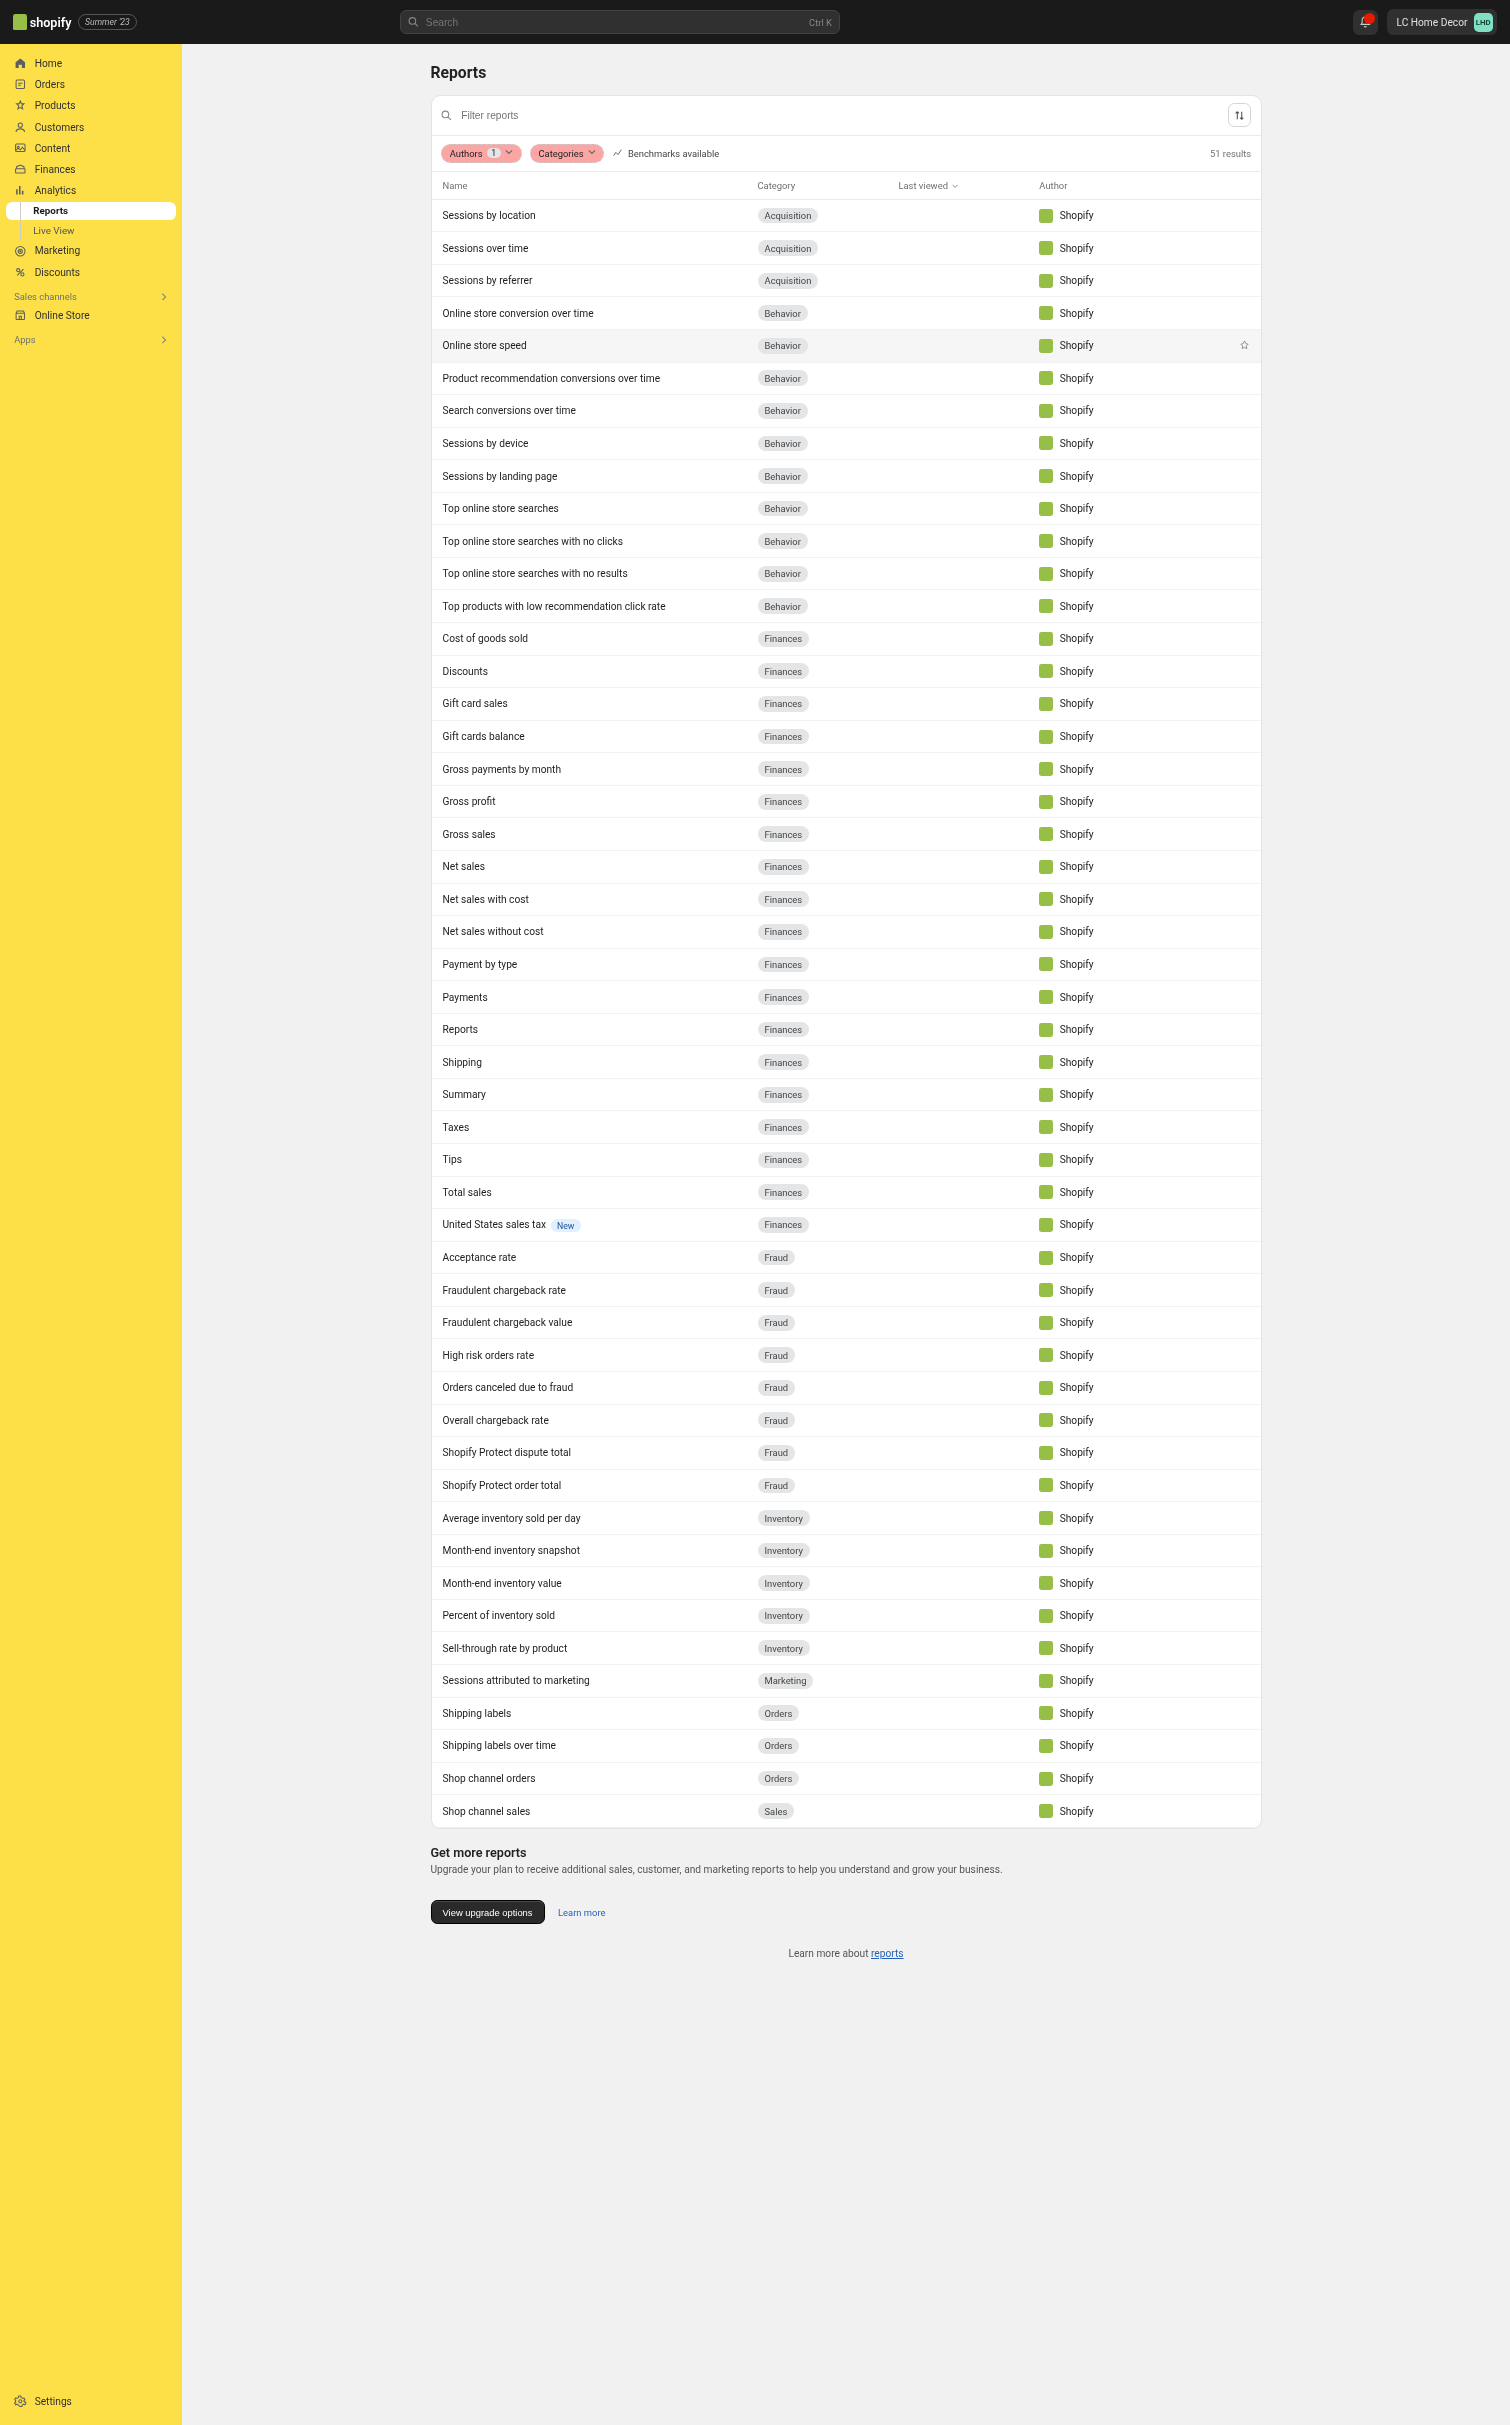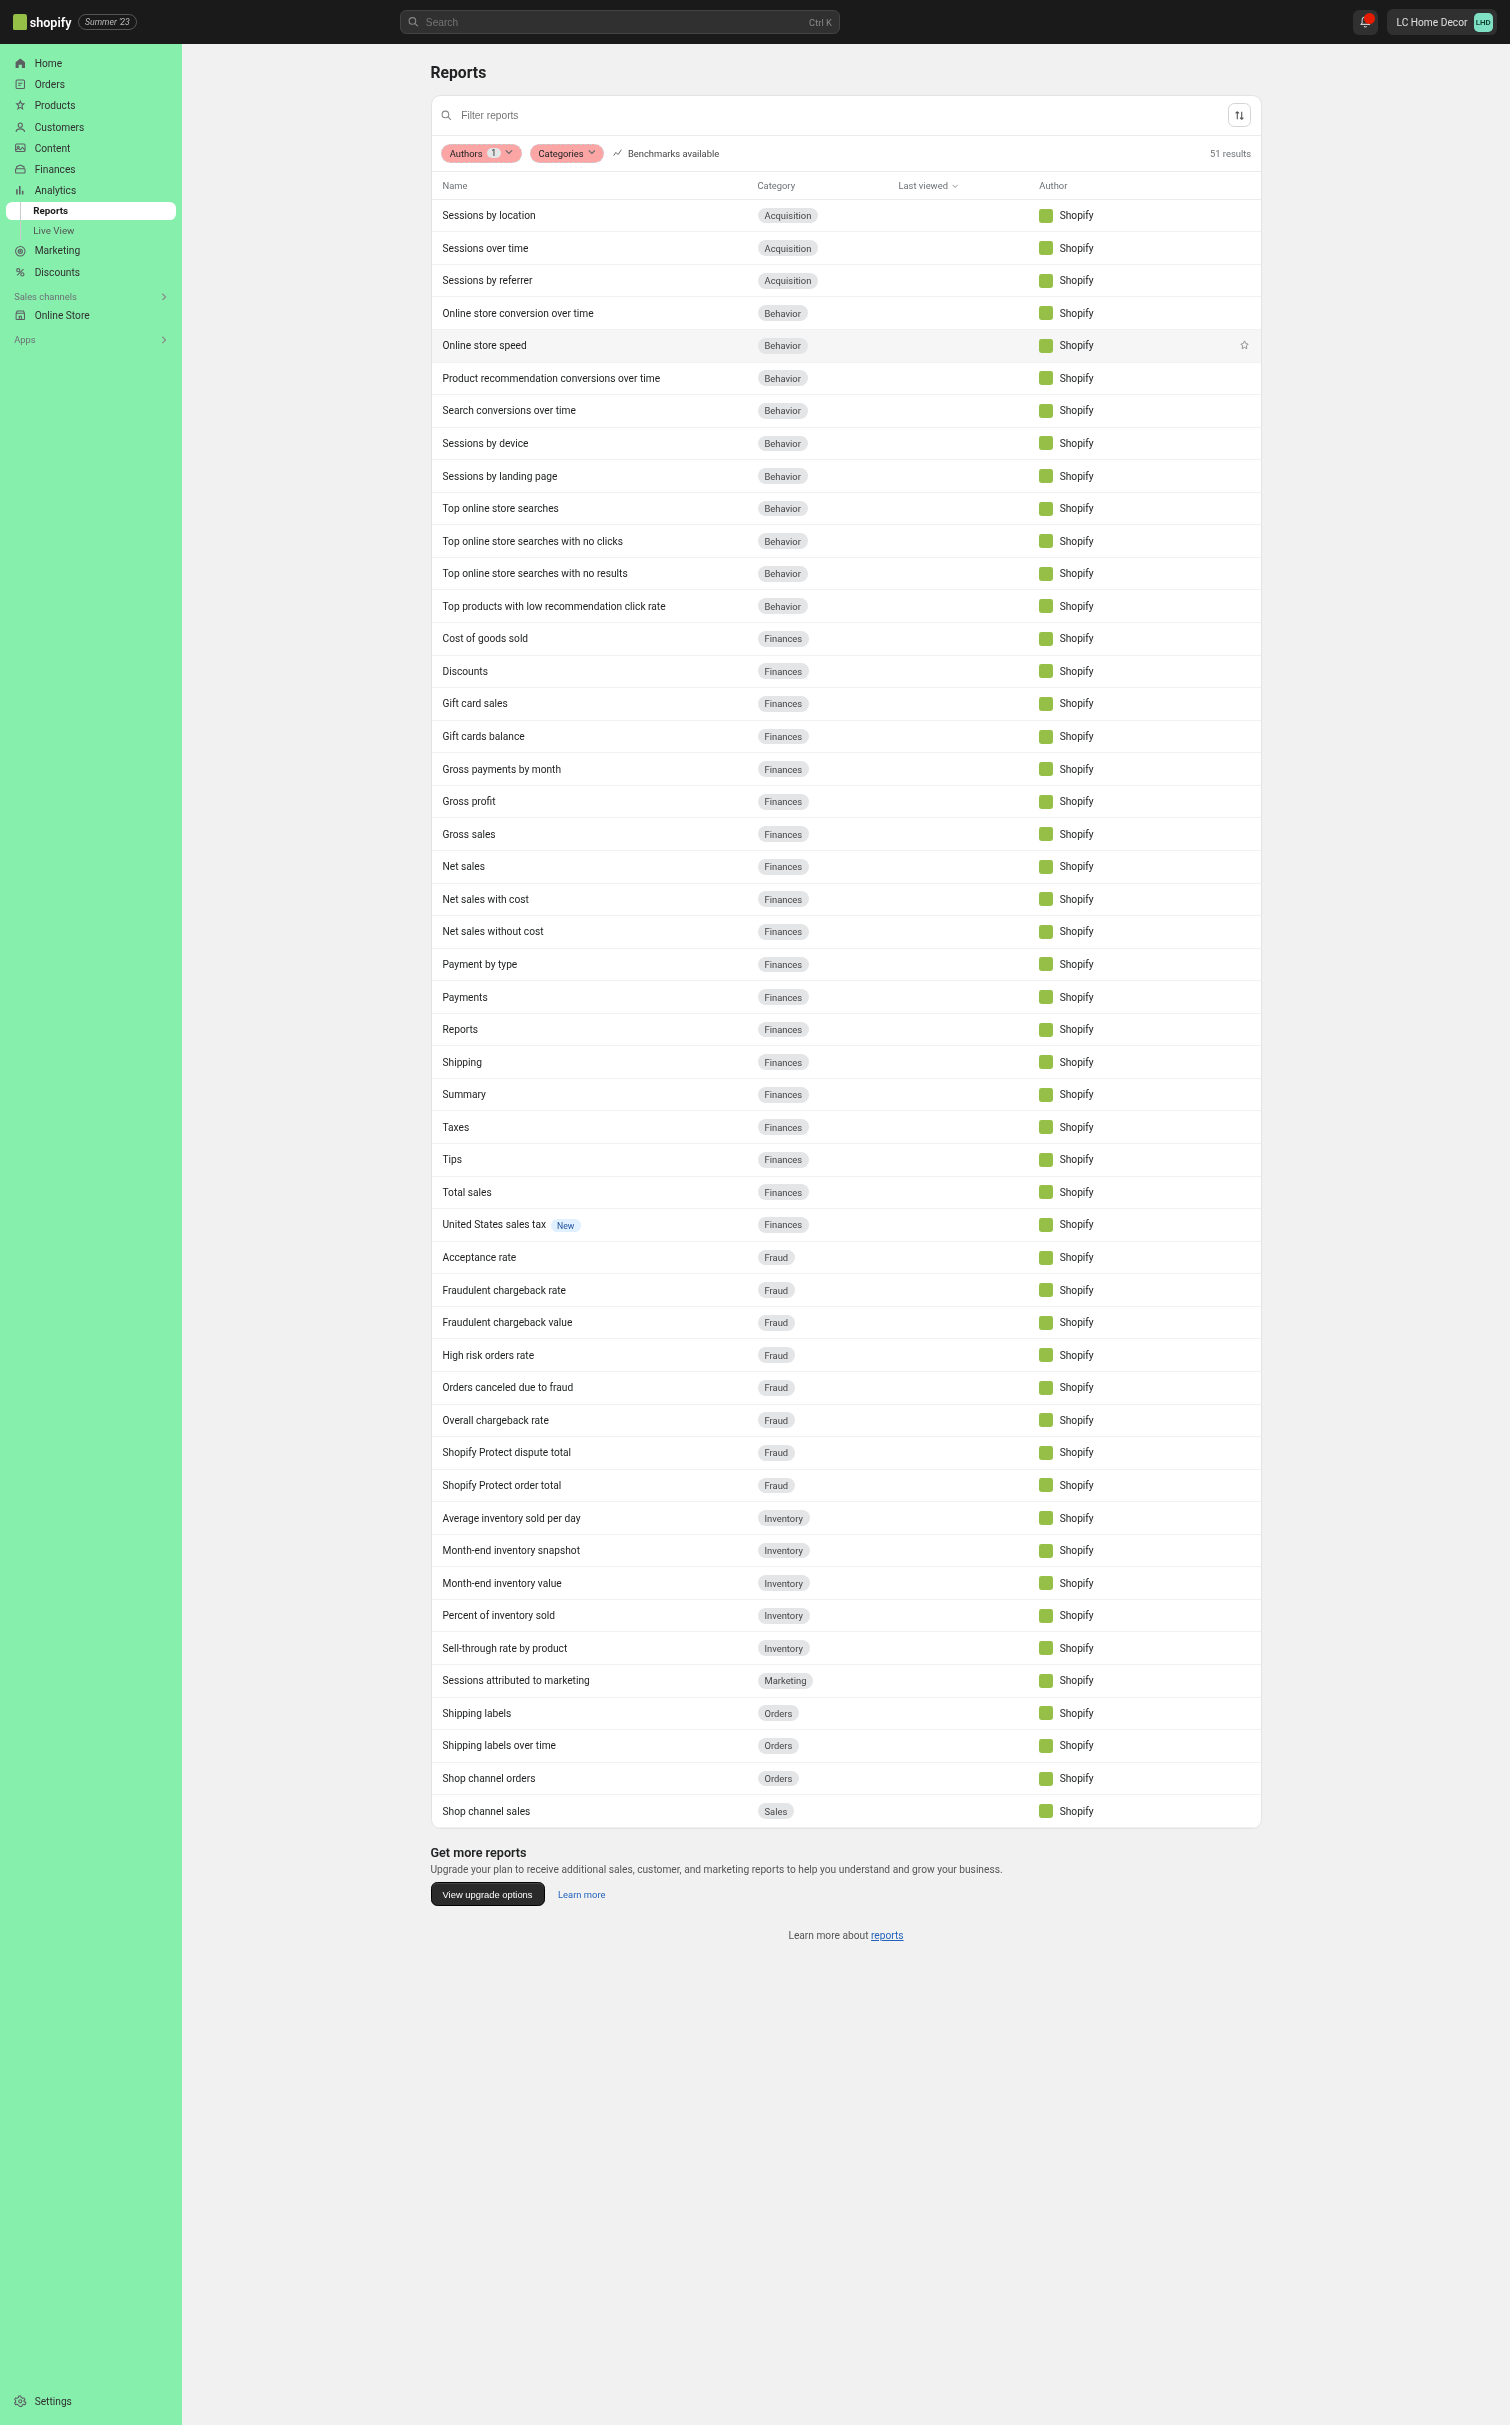--- a/index.html
+++ b/index.html
@@ -17,21 +17,21 @@
   .search-icon-left { position:absolute; left:7.9px; top:50%; transform:translateY(-50%); color:#888; }
   .search-kbd { position:absolute; right:7.9px; top:50%; transform:translateY(-50%); color:#888; font-size:9.4px;margin-left:42px; }
   .topbar-right { display:flex; align-items:center; gap:9.4px; margin-left:auto; }
   .bell-wrap { position:relative; background:#303030; width:25px; height:25px; border-radius:6.3px; display:flex; align-items:center; justify-content:center; color:#ccc; cursor:pointer; }
   .bell-dot { position:absolute; top:3.1px; right:3.1px; width:11px; height:11px; background:#e51c00; border-radius:50%; color:white; font-size:7px; display:flex; align-items:center; justify-content:center; }
   .store-chip { background:#303030; border-radius:6.3px; padding:3.1px 4.7px 3.1px 9.4px; display:flex; align-items:center; gap:6.3px; color:#e0e0e0; font-size:10.2px; cursor:pointer; }
   .avatar { width:19px; height:19px; background:#7fe0c3; color:#0a3d2c; font-size:7.9px; font-weight:600; border-radius:4.7px; display:flex; align-items:center; justify-content:center; }
 
   
   .body-wrap { display:flex; }
-  .sidebar { width: 182px; background:#86efac; padding:9.4px 6.3px; min-height: calc(100vh - 44px); }
+  .sidebar { width: 182px; background:#fde047; padding:9.4px 6.3px; min-height: calc(100vh - 44px); }
   .nav-item { display:flex; align-items:center; gap:7.9px; padding:3.9px 7.9px; border-radius:6.3px; color:#303030; cursor:pointer; font-size:10.2px; margin-bottom:0.8px; }
   .nav-item.active { background:#fff; font-weight:600; }
   .nav-item.sub { padding-left: 27px; font-size:9.8px; color:#555; position:relative; }
   .nav-item.sub.active { background:#fff; color:#1a1a1a; font-weight:700; }
   .nav-item.sub::before { content:""; position:absolute; left:14px; top:0; bottom:0; width:0.8px; background:#ccc; }
   .nav-icon { width:12.6px; height:12.6px; display:inline-flex; align-items:center; justify-content:center; color:#5c5f62; flex-shrink:0; }
   .nav-section { font-size:9.4px; color:#6d7175; padding:7.9px 7.9px 3.1px; display:flex; justify-content:space-between; align-items:center; }
 
   
   .main { flex:1; padding: 19px 25px; max-width: 881px; margin: 0 auto; }
@@ -53,21 +53,21 @@
   tbody tr.hovered { background:#f6f6f7; }
   .cat-badge { background:#e4e5e7; color:#444; font-size:9.4px; padding:2.4px 7px; border-radius:7.9px; display:inline-block; }
   .new-badge { background:#e0f0ff; color:#1f5199; font-size:8.7px; padding:1.6px 6.3px; border-radius:6.3px; margin-left:4.7px; }
   .author-cell { display:flex; align-items:center; gap:6.3px; }
   .author-icon { width:14px; height:14px; background:#95bf47; border-radius:2.4px; position:relative; flex-shrink:0; }
   .pin-icon { color:#8a8a8a; cursor:pointer; }
   
   
   .upsell { margin-top:15.7px; }
   .upsell h2 { font-size:12.6px; font-weight:600; margin-bottom:4.7px; }
-  .upsell p { font-size:10.2px; color:#555; margin-bottom:7px; }
+  .upsell p { font-size:10.2px; color:#555; margin-bottom:25px; }
   .btn-dark { background:#2a2a2a; color:#fff; border:0.8px solid #000; padding:5.5px 11px; border-radius:6.3px; font-size:9.4px; cursor:pointer; box-shadow: inset 0 0.8px 0 rgba(255,255,255,.2); }
   .link { color:#2463bc; font-size:9.4px; cursor:pointer; }
   .footer-link { text-align:center; margin-top:23.6px; font-size:10.2px; color:#555; }
   .footer-link a { color:#2463bc; text-decoration:underline; cursor:pointer; }
   
   svg { display:block; }
 </style>
 </head>
 <body>
 

